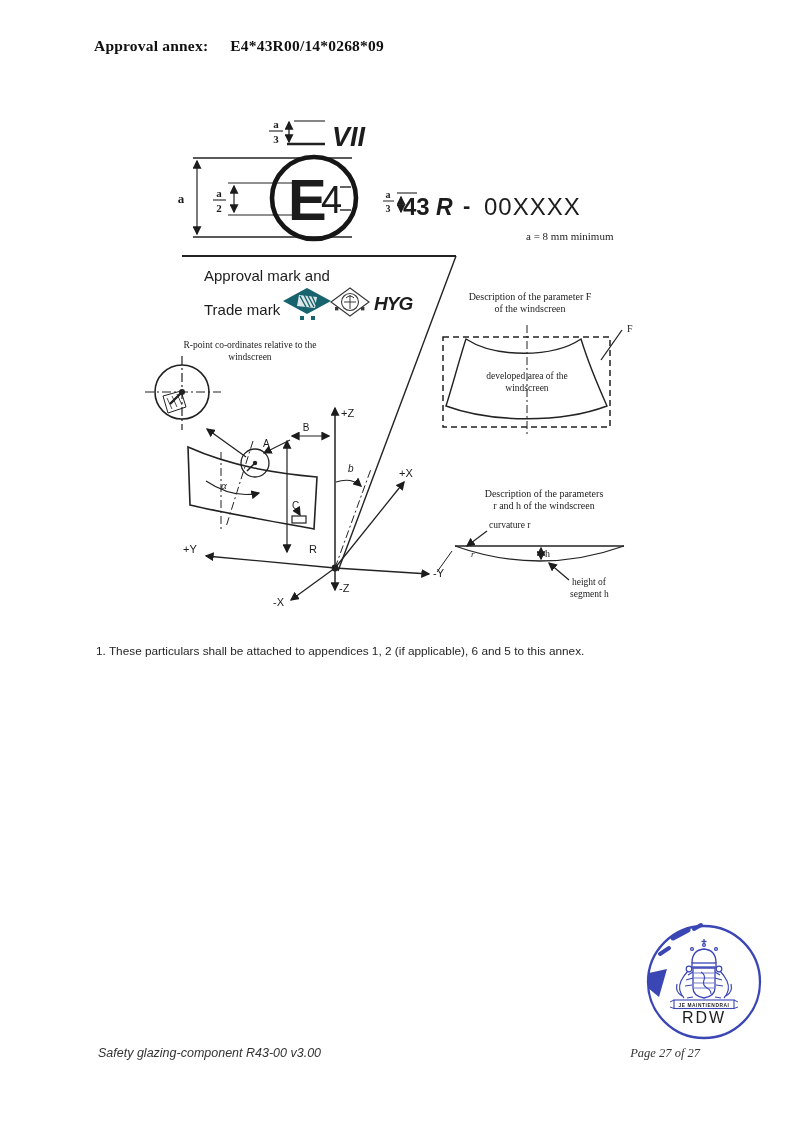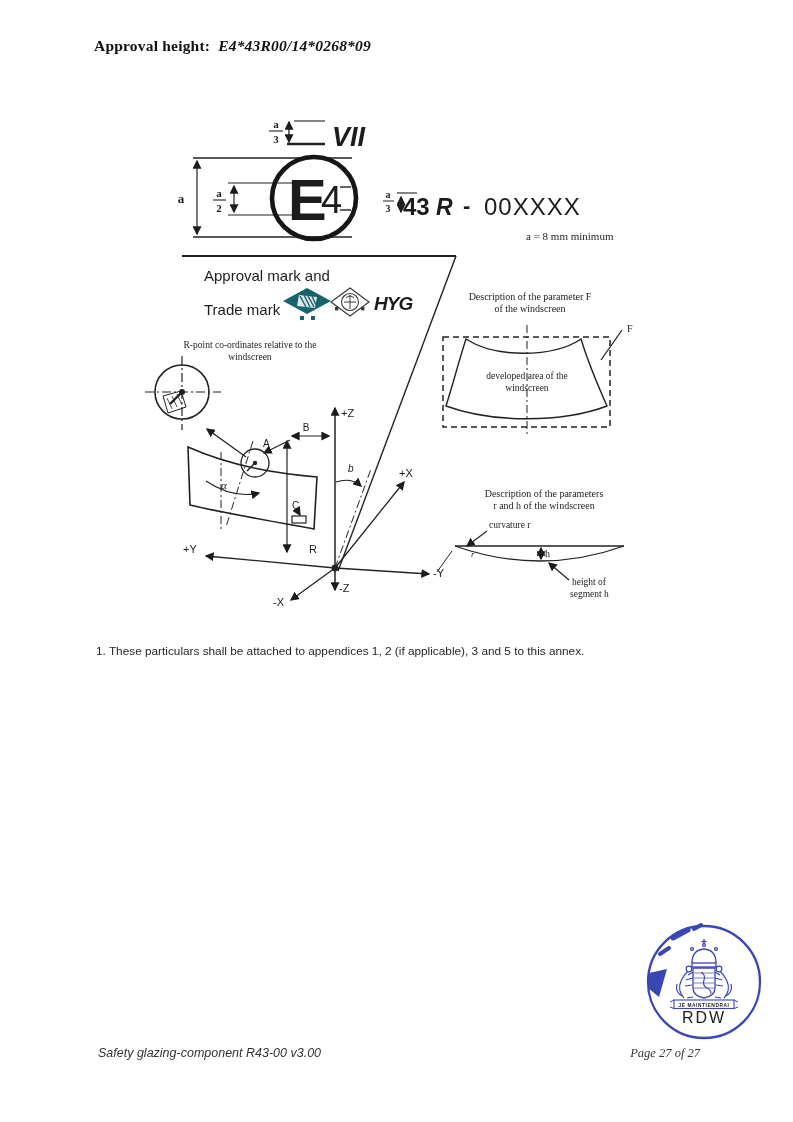--- a/index.html
+++ b/index.html
@@ -1,37 +1,37 @@
 <!DOCTYPE html>
 <html><head>
 <meta charset="utf-8">
 <style>
   html,body{margin:0;padding:0;background:#e8e8e8;}
   .page{position:relative;width:793px;height:1122px;background:#ffffff;overflow:hidden;
         font-family:"Liberation Sans",sans-serif;color:#1b1b1b;}
   .hdr{position:absolute;left:94px;top:37px;font-family:"Liberation Serif",serif;
        font-weight:bold;font-size:15.5px;letter-spacing:.2px;color:#111;}
-  .hdr .sp{margin-left:8px;font-style:italic;}
+  .hdr .sp{margin-left:22px;}
   .footnote{position:absolute;left:96px;top:644px;font-size:11.8px;color:#262626;}
   .footer-l{position:absolute;left:98px;top:1046px;font-family:Liberation Sans, sans-serif;
             font-style:italic;font-size:12.5px;color:#333;}
   .footer-r{position:absolute;right:93px;top:1046px;font-family:"Liberation Serif",serif;
             font-style:italic;font-size:12.5px;color:#333;}
   svg{position:absolute;}
   svg text{fill:#1c1c1c;font-family:"Liberation Sans",sans-serif;}
   svg text.ser{font-family:"Liberation Serif",serif;}
   svg .ln{stroke:#222;fill:none;}
 </style>
 </head>
 <body>
 
 <div class="page">
 
   <div class="hdr">
-    <span>Approval height:</span><span class="sp">E4*43R00/14*0268*09</span>
+    <span>Approval annex:</span><span class="sp">E4*43R00/14*0268*09</span>
   </div>
 
   <svg style="left:0;top:95px" width="793" height="535" viewBox="0 95 793 535">
     <defs>
       <marker id="arr" viewBox="0 0 10 10" refX="8.5" refY="5" markerWidth="9" markerHeight="9" orient="auto-start-reverse" markerUnits="userSpaceOnUse">
         <path d="M0,0 L10,5 L0,10 Z" fill="#1c1c1c"></path>
       </marker>
     </defs>
 
     <g>
@@ -190,21 +190,21 @@
       <path class="ln" d="M455,546 Q540,576 624,546" stroke-width="1.3"></path>
       <text class="ser" x="471" y="557" font-size="9" font-style="italic">r</text>
       <line class="ln" x1="541" y1="548" x2="541" y2="559" stroke-width="1.1" marker-start="url(#arr)" marker-end="url(#arr)"></line>
       <text class="ser" x="545" y="557" font-size="10">h</text>
       <line class="ln" x1="569" y1="580" x2="549" y2="563" stroke-width="1.3" marker-end="url(#arr)"></line>
       <text class="ser" x="572" y="585" font-size="9.5" fill="#333">height of</text>
       <text class="ser" x="570" y="597" font-size="9.5" fill="#333">segment h</text>
     </g>
   </svg>
 
-  <div class="footnote">1. These particulars shall be attached to appendices 1, 2 (if applicable), 3 and 5 to this annex.</div>
+  <div class="footnote">1. These particulars shall be attached to appendices 1, 2 (if applicable), 6 and 5 to this annex.</div>
 
   <svg style="left:638px;top:920px" width="130" height="124" viewBox="0 0 130 124">
     <g stroke="#3b46b5" fill="none">
       <circle cx="66" cy="62" r="56" stroke-width="2.3"></circle>
 
       <g stroke-width="5" stroke-linecap="round">
         <line x1="35" y1="18" x2="50" y2="10"></line>
         <line x1="56" y1="9" x2="63" y2="5" stroke-width="4"></line>
         <line x1="22" y1="34" x2="31" y2="28" stroke-width="4"></line>
       </g>

